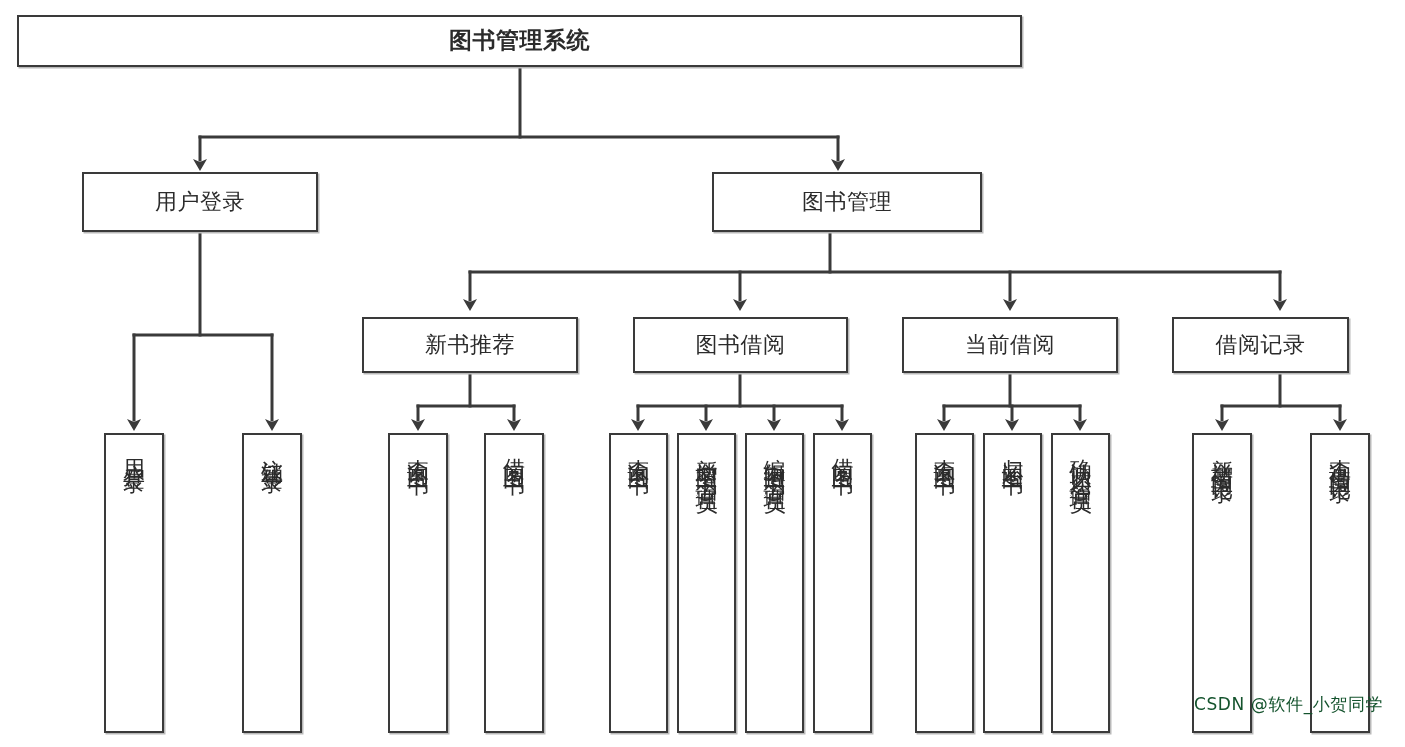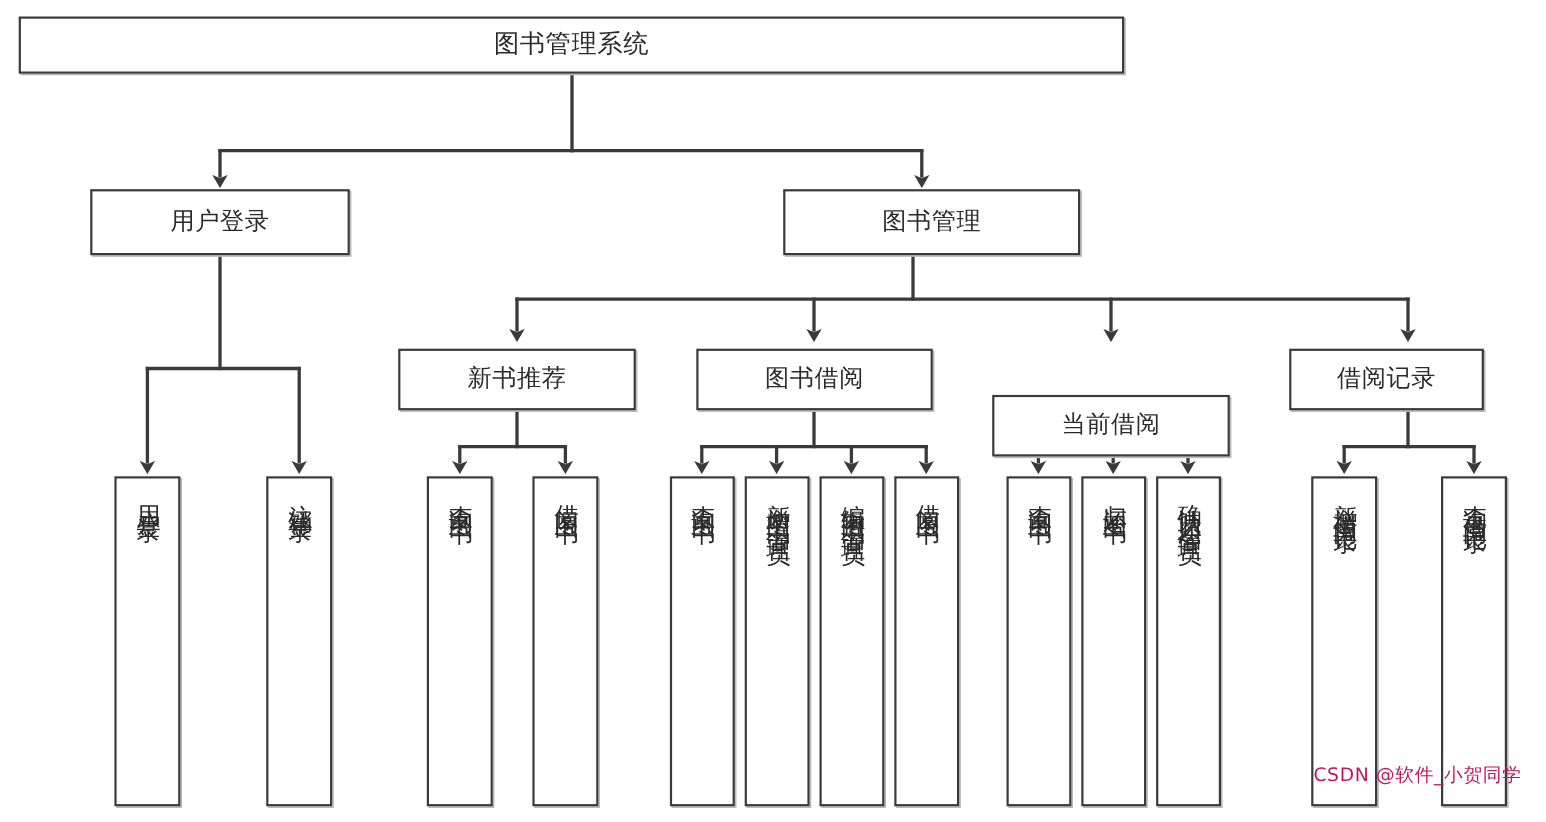--- a/index.html
+++ b/index.html
@@ -64,21 +64,21 @@
     text-orientation: upright;
     letter-spacing: 5px;
     line-height: 1;
     white-space: nowrap;
   }
   .watermark {
     position: absolute;
     left: 1194px;
     top: 693px;
     font-size: 17px;
-    color: #be185d;
+    color: #14532d;
     letter-spacing: 0.6px;
     white-space: nowrap;
     z-index: 6;
     pointer-events: none;
   }
 </style>
 </head>
 <body>
 
 <div id="canvas">
@@ -127,38 +127,38 @@
       <path d="M1012,406 L1012,420" marker-end="url(#arrow)"></path>
       <path d="M1080,406 L1080,420" marker-end="url(#arrow)"></path>
 
       <path d="M1280,373 L1280,406"></path>
       <path d="M1222,406 L1340,406"></path>
       <path d="M1222,406 L1222,420" marker-end="url(#arrow)"></path>
       <path d="M1340,406 L1340,420" marker-end="url(#arrow)"></path>
     </g>
   </svg>
 
-  <div class="node h root" style="left:17px; top:15px; width:1005px; height:52px;">
+  <div class="node h root" style="left:17px; top:15px; width:1005px; height:52px;font-weight:bold;">
     <span class="node-label">图书管理系统</span>
   </div>
 
   <div class="node h" style="left:82px; top:172px; width:236px; height:60px;">
     <span class="node-label">用户登录</span>
   </div>
   <div class="node h" style="left:712px; top:172px; width:270px; height:60px;">
     <span class="node-label">图书管理</span>
   </div>
 
   <div class="node h" style="left:633px; top:317px; width:215px; height:56px;">
     <span class="node-label">图书借阅</span>
   </div>
   <div class="node h" style="left:362px; top:317px; width:216px; height:56px;">
     <span class="node-label">新书推荐</span>
   </div>
-  <div class="node h" style="left:902px; top:317px; width:216px; height:56px;margin-top:42px;">
+  <div class="node h" style="left:902px; top:317px; width:216px; height:56px;">
     <span class="node-label">当前借阅</span>
   </div>
   <div class="node h" style="left:1172px; top:317px; width:177px; height:56px;">
     <span class="node-label">借阅记录</span>
   </div>
 
   <div class="node v" style="left:104px; top:433px; width:60px; height:300px;">
     <span class="node-label">用户登录</span>
   </div>
   <div class="node v" style="left:242px; top:433px; width:60px; height:300px;">

